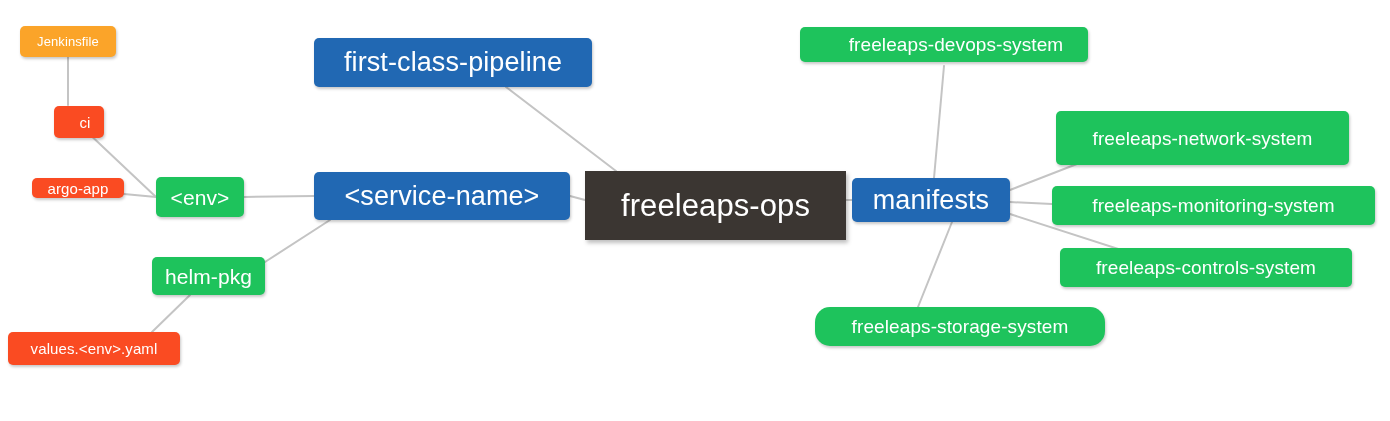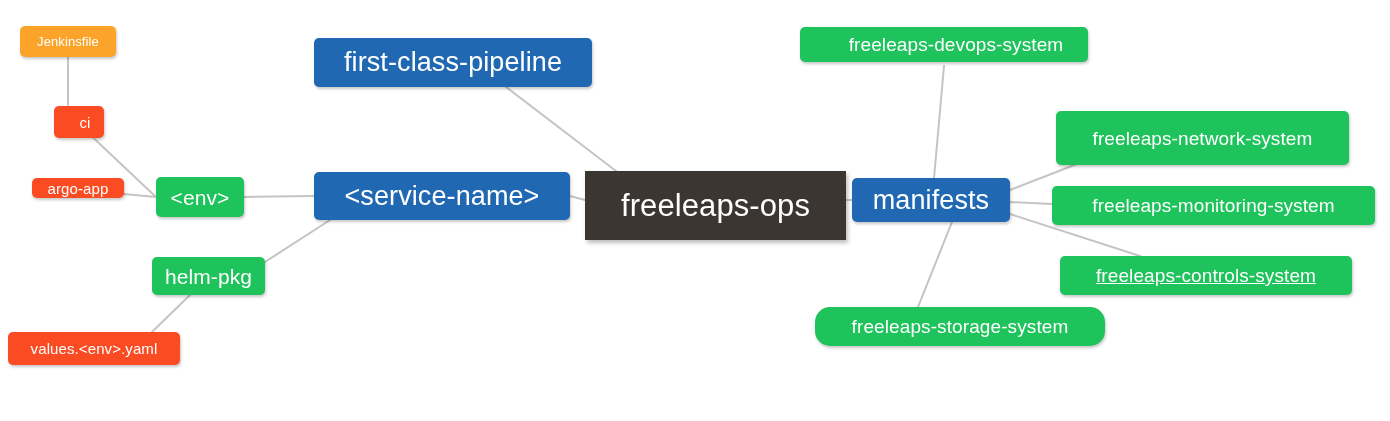--- a/index.html
+++ b/index.html
@@ -110,20 +110,20 @@
       </div>
       <div class="node green sz-sm" style="left: 800px; top: 27px; width: 288px; height: 35px; padding-left: 24px;">
         <span>freeleaps-devops-system</span>
       </div>
       <div class="node green sz-sm" style="left: 1056px; top: 111px; width: 293px; height: 54px;">
         <span>freeleaps-network-system</span>
       </div>
       <div class="node green sz-sm" style="left: 1052px; top: 186px; width: 323px; height: 39px;">
         <span>freeleaps-monitoring-system</span>
       </div>
-      <div class="node green sz-sm" style="left: 1060px; top: 256px; width: 292px; height: 39px; text-decoration: underline;">
+      <div class="node green sz-sm" style="left: 1060px; top: 248px; width: 292px; height: 39px;">
         <span>freeleaps-controls-system</span>
       </div>
       <div class="node green sz-sm" style="left: 815px; top: 307px; width: 290px; height: 39px; border-radius: 15px;">
         <span>freeleaps-storage-system</span>
       </div>
     </div>
 </div>
 
 </body></html>

